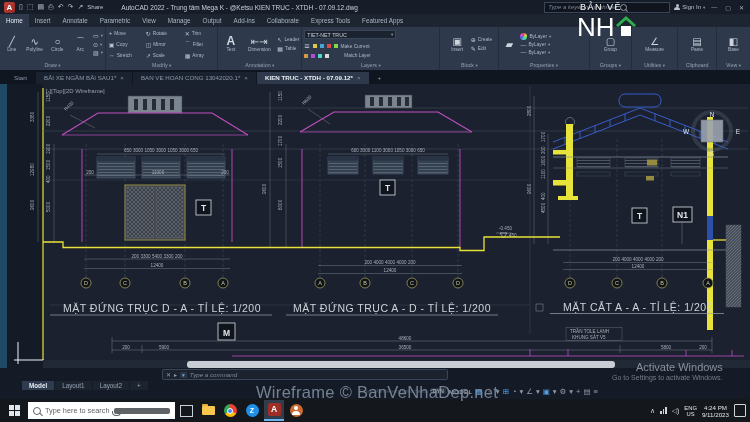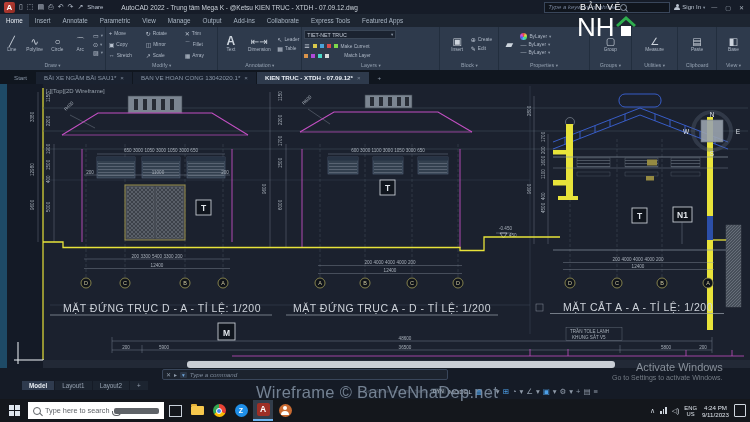--- a/index.html
+++ b/index.html
@@ -78,21 +78,21 @@
   #brandlogo{left:577px;top:2px;width:172px;height:58px;z-index:30;}
   #brandlogo .l1{font-size:9px;font-weight:normal;color:#fff;letter-spacing:1.5px;margin-left:3px;}
   #brandlogo .row{display:flex;align-items:flex-end;margin-top:2px;}
   #brandlogo .nh{font-size:26px;font-weight:normal;color:#fff;line-height:24px;}
   #brandlogo .rest{font-size:26px;font-weight:bold;line-height:24px;color:rgba(22,28,40,.25);-webkit-text-stroke:1.3px #fff;}
   
   #taskbar{left:0;top:399px;width:750px;height:23px;background:#14171c;display:flex;align-items:center;}
   #startbtn{width:28px;height:23px;display:flex;align-items:center;justify-content:center;}
   .winlogo{display:grid;grid-template-columns:5px 5px;grid-template-rows:5px 5px;gap:1px;}
   .winlogo i{background:#dfe6ee;}
-  #tbsearch{width:136px;height:17px;background:#fff;display:flex;align-items:center;gap:4px;padding:0 5px;box-sizing:border-box;}
+  #tbsearch{width:147px;height:17px;background:#fff;display:flex;align-items:center;gap:4px;padding:0 5px;box-sizing:border-box;}
   #tbsearch .mag2{width:6px;height:6px;border:1.4px solid #5f6368;border-radius:50%;position:relative;flex:0 0 auto;}
   #tbsearch .mag2::after{content:"";position:absolute;width:4px;height:1.4px;background:#5f6368;transform:rotate(45deg);left:5px;top:6.5px;}
   #tbsearch span{font-size:7.3px;color:#5f6368;white-space:nowrap;flex:1;}
   .mic{width:3px;height:6px;border-radius:2px;background:#5f6368;position:relative;flex:0 0 auto;}
   .mic::after{content:"";position:absolute;left:-2px;top:3px;width:7px;height:4px;border:1px solid #5f6368;border-top:none;border-radius:0 0 4px 4px;}
   .tbic{width:22px;height:23px;display:flex;align-items:center;justify-content:center;}
   .tview{width:11px;height:10px;border:1px solid #c9d1da;position:relative;}
   .folder{width:13px;height:9px;background:#f7c84d;border-radius:1px;position:relative;}
   .folder::before{content:"";position:absolute;top:-2px;left:0;width:6px;height:2px;background:#e3b138;border-radius:1px 1px 0 0;}
   .chrome{width:13px;height:13px;border-radius:50%;background:conic-gradient(#ea4335 0 33%,#fbbc05 33% 66%,#34a853 66% 100%);position:relative;}

